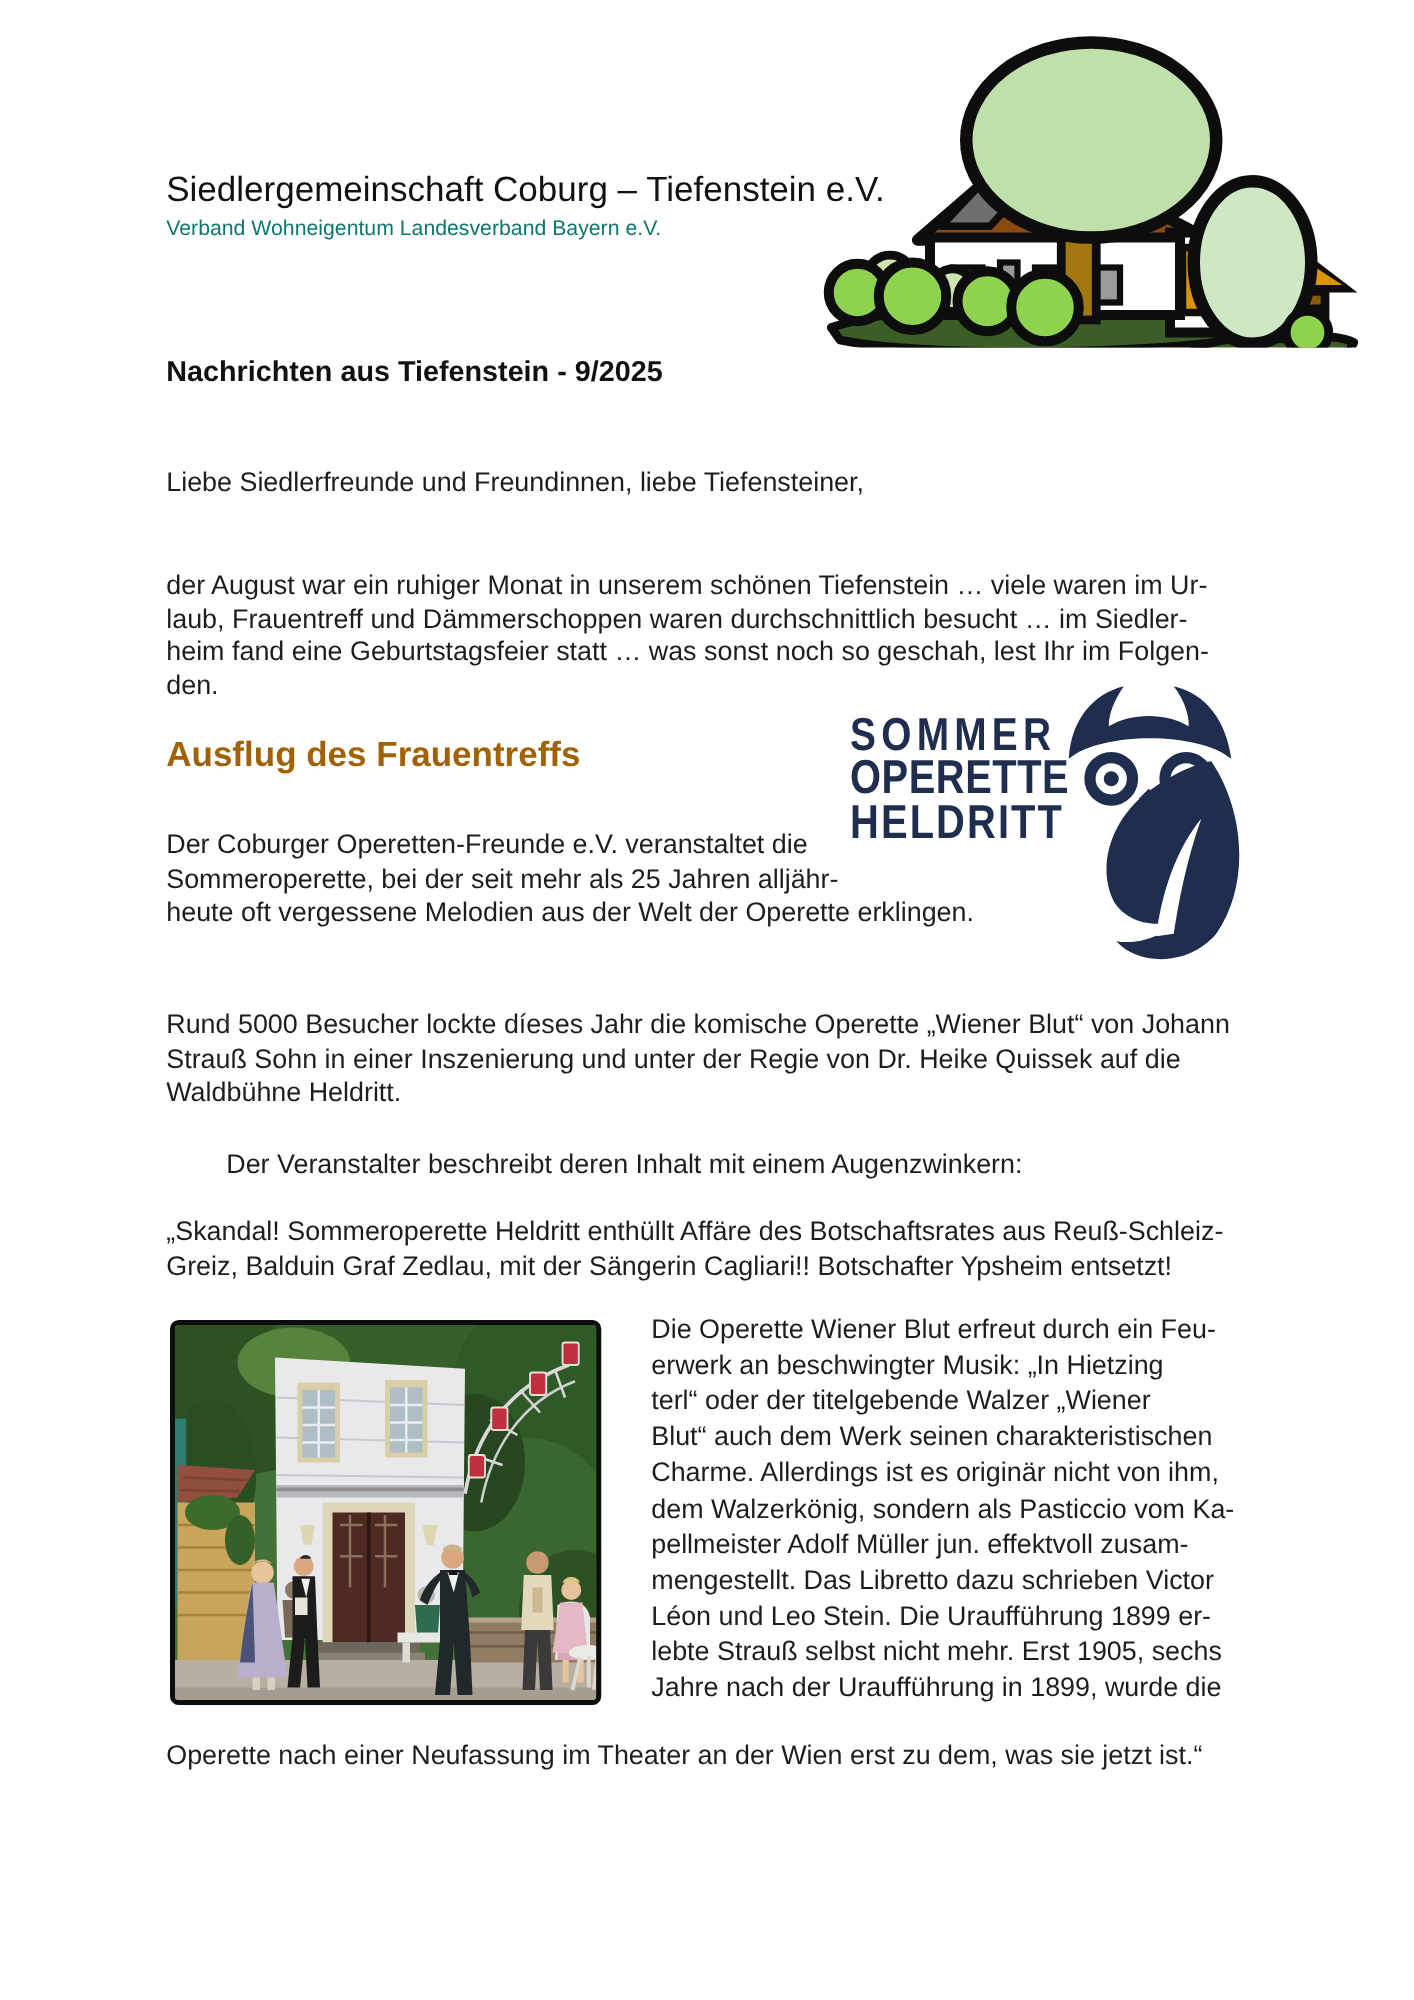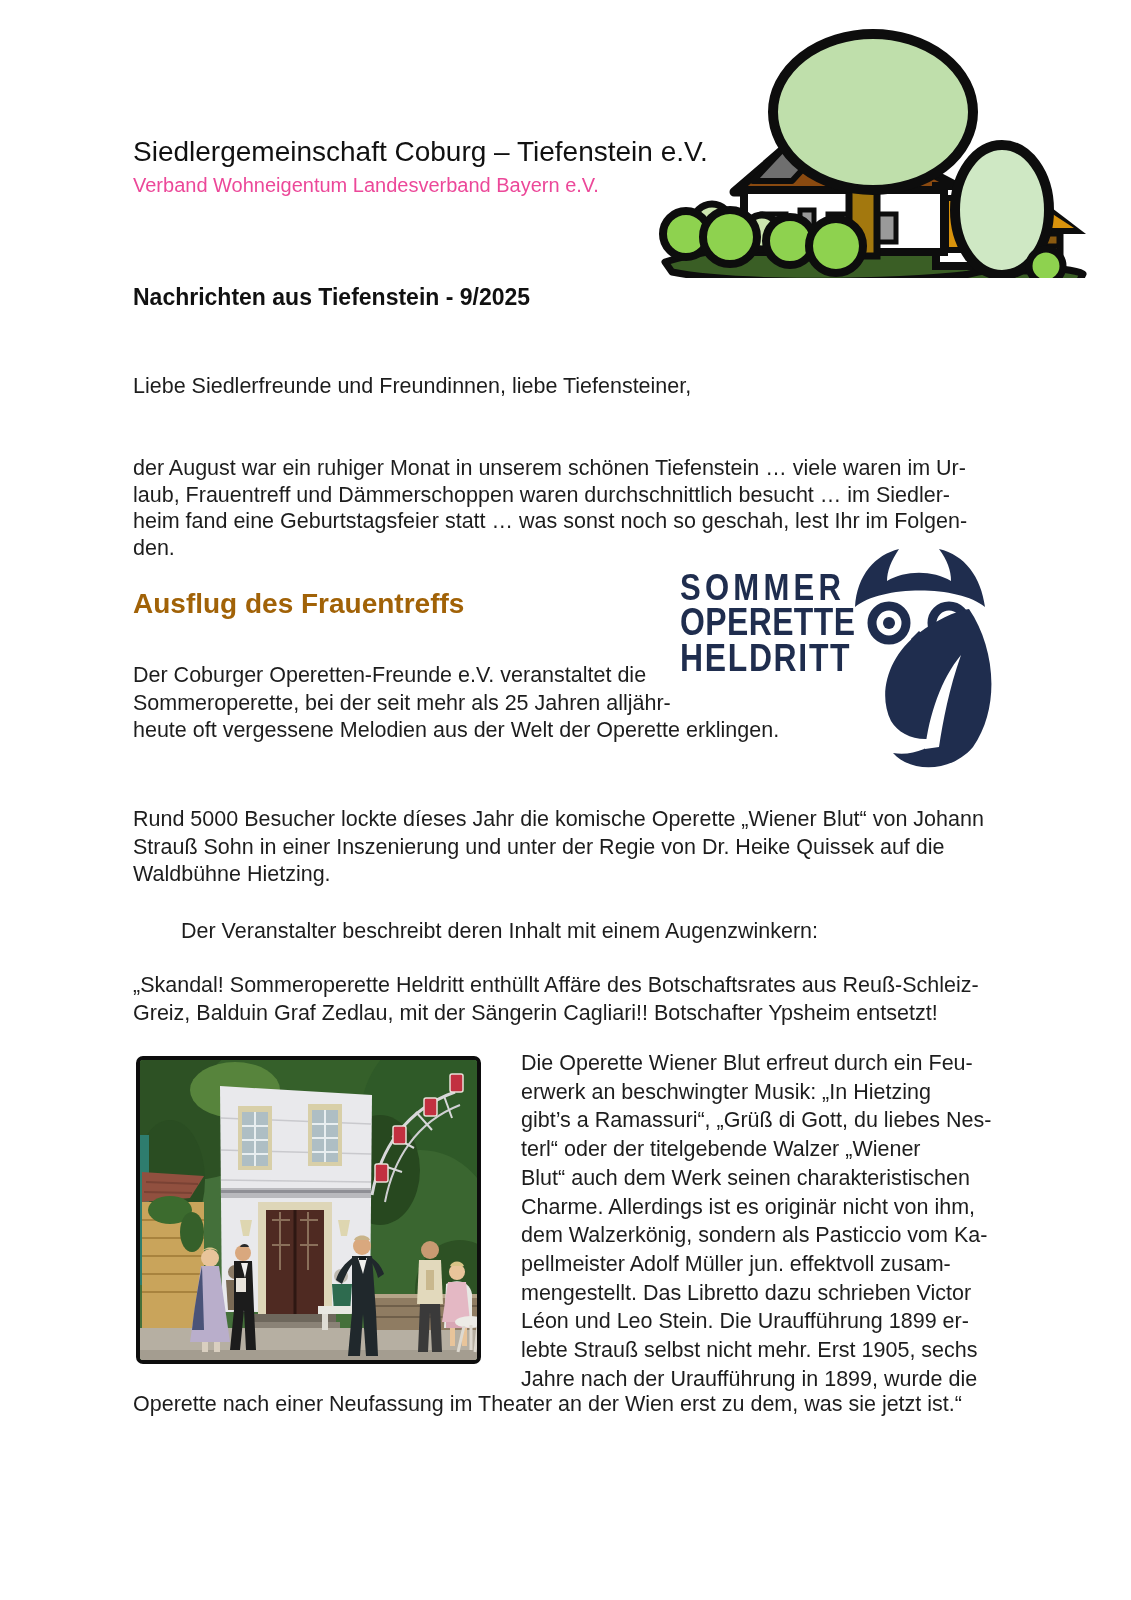--- a/index.html
+++ b/index.html
@@ -7,21 +7,21 @@
     position:relative;
     width:1131px;
     height:1600px;
     background:#ffffff;
     font-family:"Liberation Sans", sans-serif;
     color:#1d1d1d;
     overflow:hidden;
   }
   .abs{position:absolute;}
   .org-name{left:133px;top:137px;font-size:28px;line-height:1.1;color:#111;}
-  .org-sub{left:133px;top:174px;font-size:20px;line-height:1.1;color:#ec4899;}
+  .org-sub{left:133px;top:174px;font-size:17px;line-height:1.1;color:#0f766e;}
   .doc-title{left:133px;top:284px;font-size:23px;font-weight:bold;color:#111;}
   .body-line{font-size:21.5px;white-space:nowrap;color:#1d1d1d;}
   .salutation{left:133px;top:374px;}
   .para{left:133px;}
   .para .body-line{line-height:26.6px;}
   .intro-para{top:455px;}
   .section-heading{left:133px;top:588px;font-size:28px;font-weight:bold;color:#a16207;}
   .frauentreff-para{top:662px;}
   .frauentreff-para .body-line{line-height:27.5px;}
   .rund-para{top:806px;}
@@ -142,21 +142,21 @@
 
   <div class="abs para frauentreff-para">
     <div class="body-line">Der Coburger Operetten-Freunde e.V. veranstaltet die</div>
     <div class="body-line">Sommeroperette, bei der seit mehr als 25 Jahren alljähr-</div>
     <div class="body-line">heute oft vergessene Melodien aus der Welt der Operette erklingen.</div>
   </div>
 
   <div class="abs para rund-para">
     <div class="body-line">Rund 5000 Besucher lockte díeses Jahr die komische Operette „Wiener Blut“ von Johann</div>
     <div class="body-line">Strauß Sohn in einer Inszenierung und unter der Regie von Dr. Heike Quissek auf die</div>
-    <div class="body-line">Waldbühne Hietzing.</div>
+    <div class="body-line">Waldbühne Heldritt.</div>
   </div>
 
   <div class="abs body-line veranstalter-line">Der Veranstalter beschreibt deren Inhalt mit einem Augenzwinkern:</div>
 
   <div class="abs para skandal-para">
     <div class="body-line">„Skandal! Sommeroperette Heldritt enthüllt Affäre des Botschaftsrates aus Reuß-Schleiz-</div>
     <div class="body-line">Greiz, Balduin Graf Zedlau, mit der Sängerin Cagliari!! Botschafter Ypsheim entsetzt!</div>
   </div>
 
   <div class="abs photo-frame">
@@ -290,21 +290,20 @@
       <ellipse cx="331" cy="262" rx="16" ry="6" fill="#ecebe6"></ellipse>
       <line x1="324" y1="266" x2="318" y2="292" stroke="#ddd9d0" stroke-width="3"></line>
       <line x1="338" y1="266" x2="335" y2="292" stroke="#ddd9d0" stroke-width="3"></line>
       <line x1="331" y1="265" x2="331" y2="290" stroke="#ddd9d0" stroke-width="3"></line>
     </svg>
   </div>
 
   <div class="abs para wrapped-para">
     <div class="body-line">Die Operette Wiener Blut  erfreut durch ein Feu-</div>
     <div class="body-line">erwerk an beschwingter Musik: „In Hietzing</div>
-    <div class="body-line">gibt’s a Ramassuri“, „Grüß di Gott, du liebes Nes-</div>
     <div class="body-line">terl“ oder der titelgebende Walzer „Wiener</div>
     <div class="body-line">Blut“ auch dem Werk seinen charakteristischen</div>
     <div class="body-line">Charme. Allerdings ist es originär nicht von ihm,</div>
     <div class="body-line">dem Walzerkönig, sondern als Pasticcio vom Ka-</div>
     <div class="body-line">pellmeister Adolf Müller jun. effektvoll zusam-</div>
     <div class="body-line">mengestellt. Das Libretto dazu schrieben Victor</div>
     <div class="body-line">Léon und Leo Stein. Die Uraufführung 1899 er-</div>
     <div class="body-line">lebte Strauß selbst nicht mehr. Erst 1905, sechs</div>
     <div class="body-line">Jahre nach der Uraufführung in 1899, wurde die</div>
   </div>

